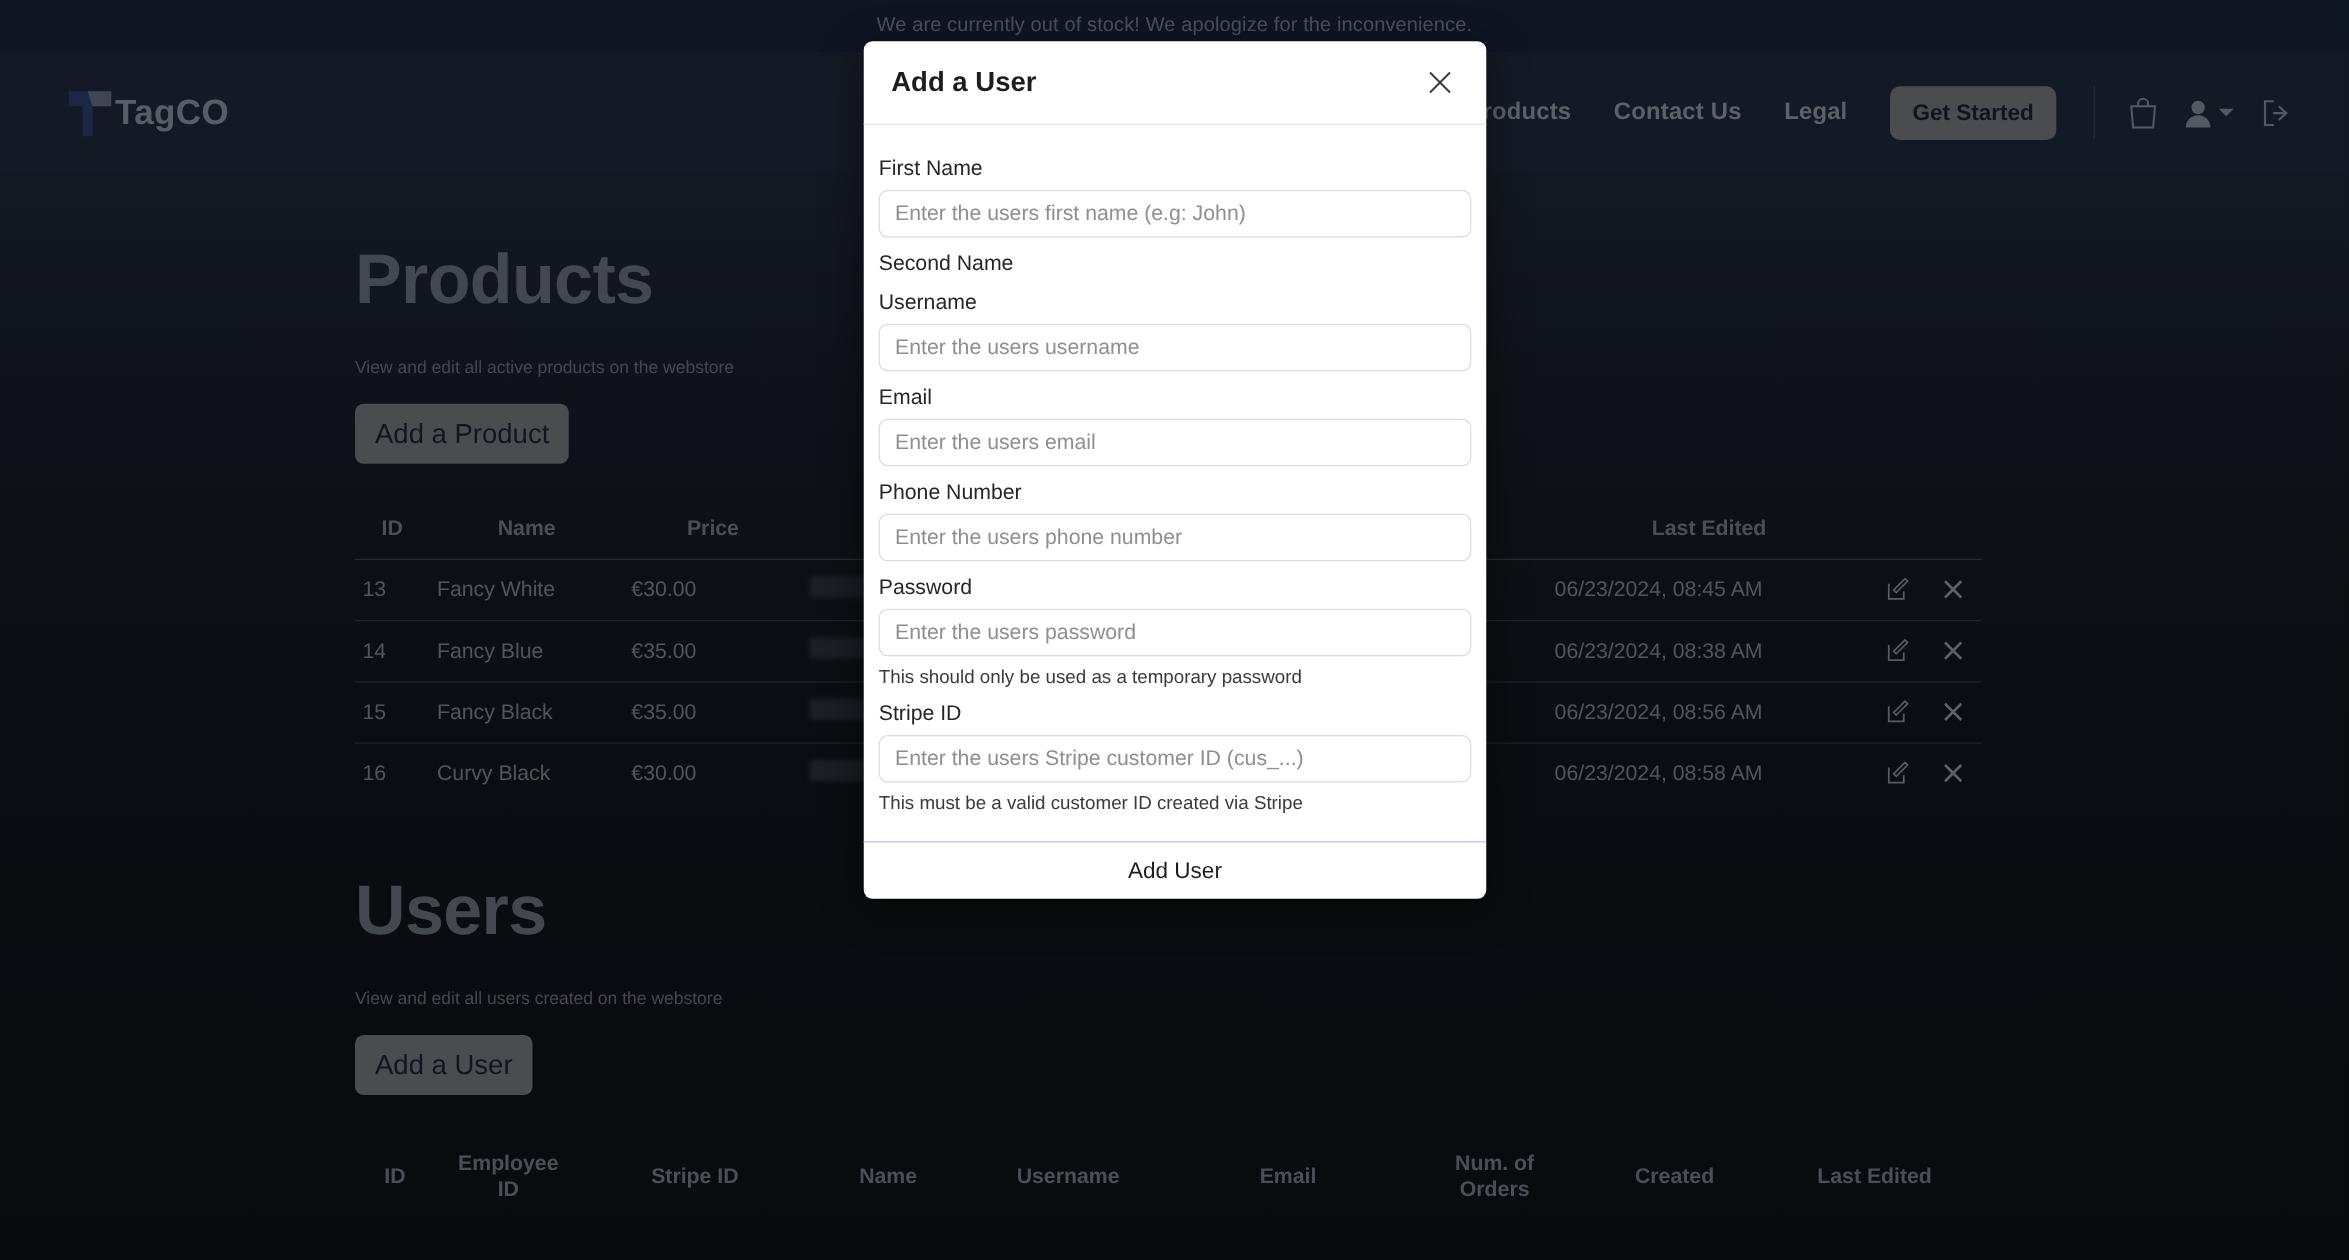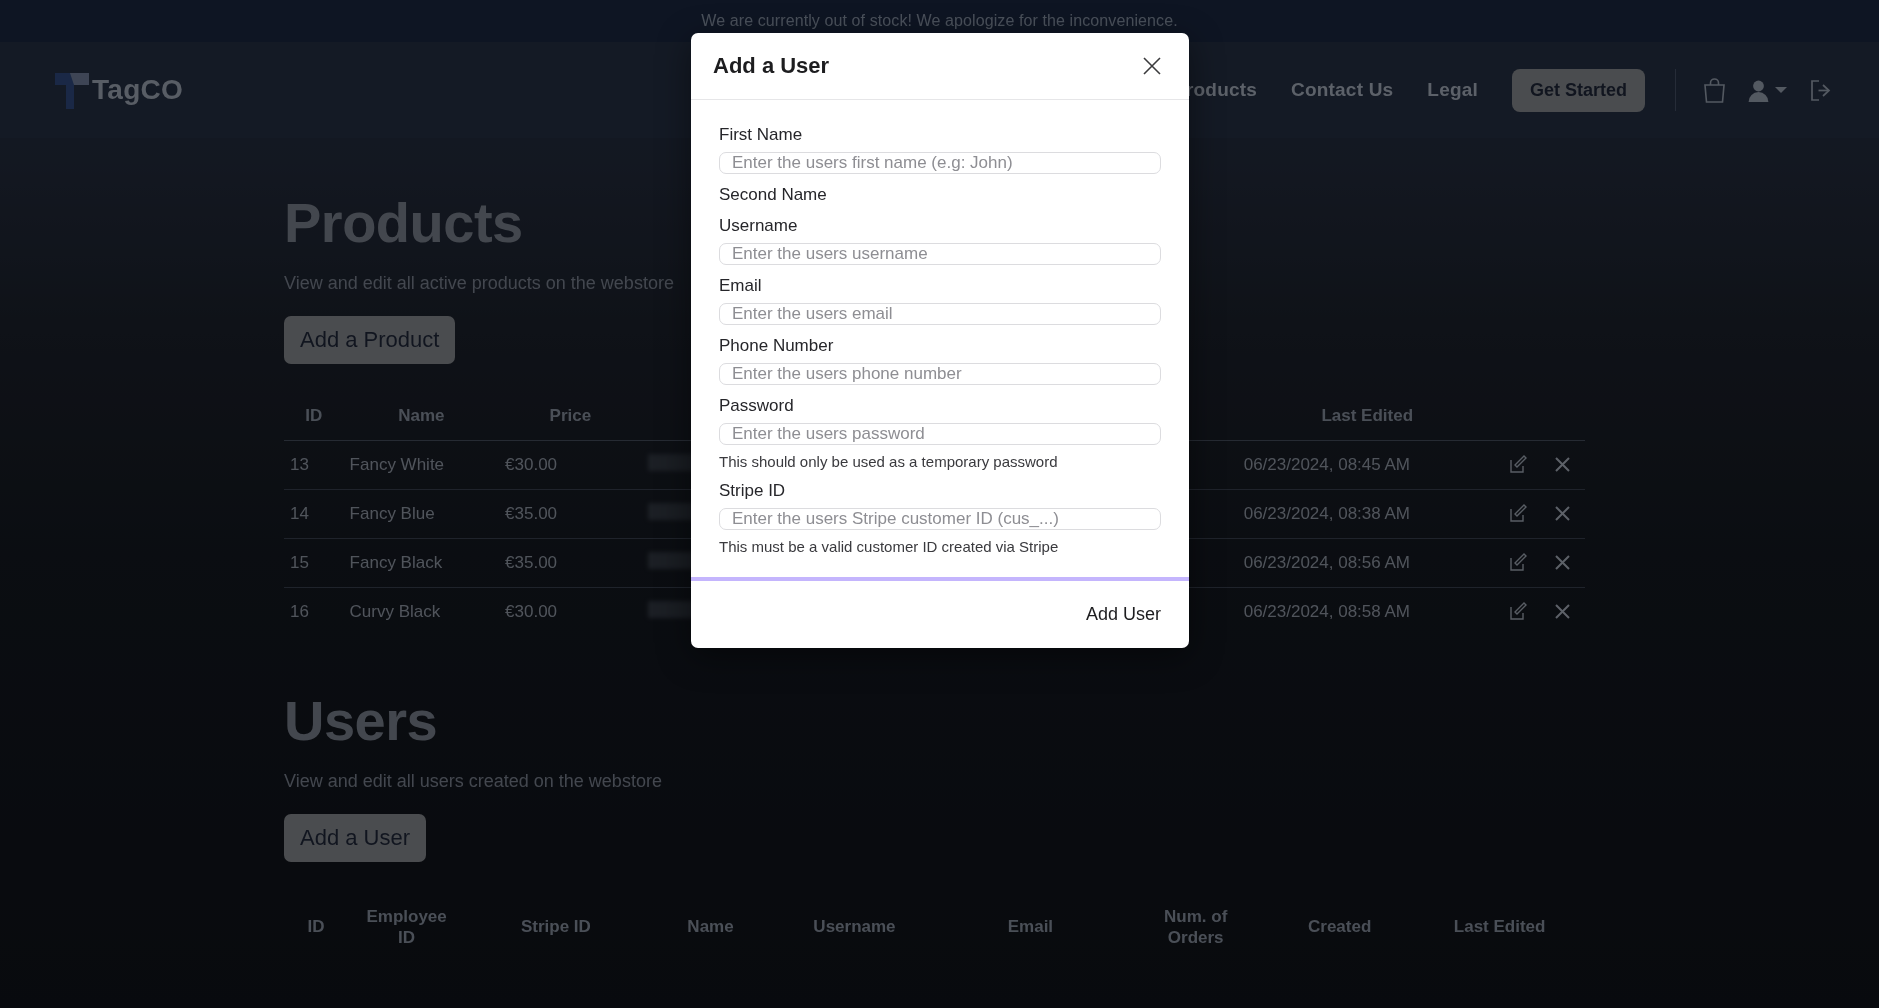--- a/index.html
+++ b/index.html
@@ -56,21 +56,21 @@
   .nav-icons svg { display: block; cursor: pointer; }
   .user-ic-wrap { display: flex; align-items: center; gap: 4px; cursor: pointer; }
 
   
   .content { padding: 0 0 0 284px; }
   .section { padding-top: 56px; }
   .sec-title {
     font-size: 56px; font-weight: bold; color: #8b8f97; letter-spacing: -.5px;
     line-height: 1.05;
   }
-  .sec-sub { margin-top: 20px; font-size: 18px; color: #8a8f99; }
+  .sec-sub { margin-top: 32px; font-size: 14px; color: #8a8f99; }
   .btn-action {
     margin-top: 22px;
     background: #9a9a9a; color: #1b2030;
     border: none; border-radius: 7px;
     padding: 11px 16px; font-size: 22px; font-weight: 500;
     font-family: inherit; cursor: pointer;
   }
 
   
   table { border-collapse: collapse; width: 1301px; margin-top: 32px; }
@@ -121,40 +121,40 @@
     display: flex; align-items: center; justify-content: space-between;
     padding: 18px 22px 18px 22px;
     border-bottom: 1px solid #e6e6e8;
   }
   .modal-title { font-size: 22px; font-weight: bold; color: #1d1d1f; }
   .modal-close {
     background: none; border: none; cursor: pointer;
     width: 30px; height: 30px; display: flex; align-items: center; justify-content: center;
     color: #3b3b3d;
   }
-  .modal-body { padding: 14px 28px 18px; overflow: hidden; }
+  .modal-body { padding: 14px 12px 18px; overflow: hidden; }
   .field { margin-bottom: 4px; }
   .field-label {
     display: block; font-size: 17px; color: #26262a;
     margin: 11px 0 7px;
   }
   .field-input {
-    width: 100%; height: 22px;
+    width: 100%; height: 38px;
     border: 1px solid #dcdcdf; border-radius: 7px;
     padding: 0 12px; font-size: 17px; color: #b91c1c;
     font-family: inherit; background: #fff; outline: none;
   }
   .field-input::placeholder { color: #8e8e93; }
   .field-help {
     display: block; font-size: 15px; color: #3a3a3e; margin-top: 8px;
   }
   .modal-foot {
-    border-top: 4px solid #c4b5fd;
-    padding: 19px 22px;
-    display: flex; justify-content: flex-end;
+    border-top: 1px solid #c4b5fd;
+    padding: 8px 22px;
+    display: flex; justify-content: center;
   }
   .btn-submit {
     background: none; border: none;
     font-size: 18px; color: #1d1d1f;
     font-family: inherit; cursor: pointer;
     padding: 4px 6px;
   }
 </style>
 </head>
 <body>

